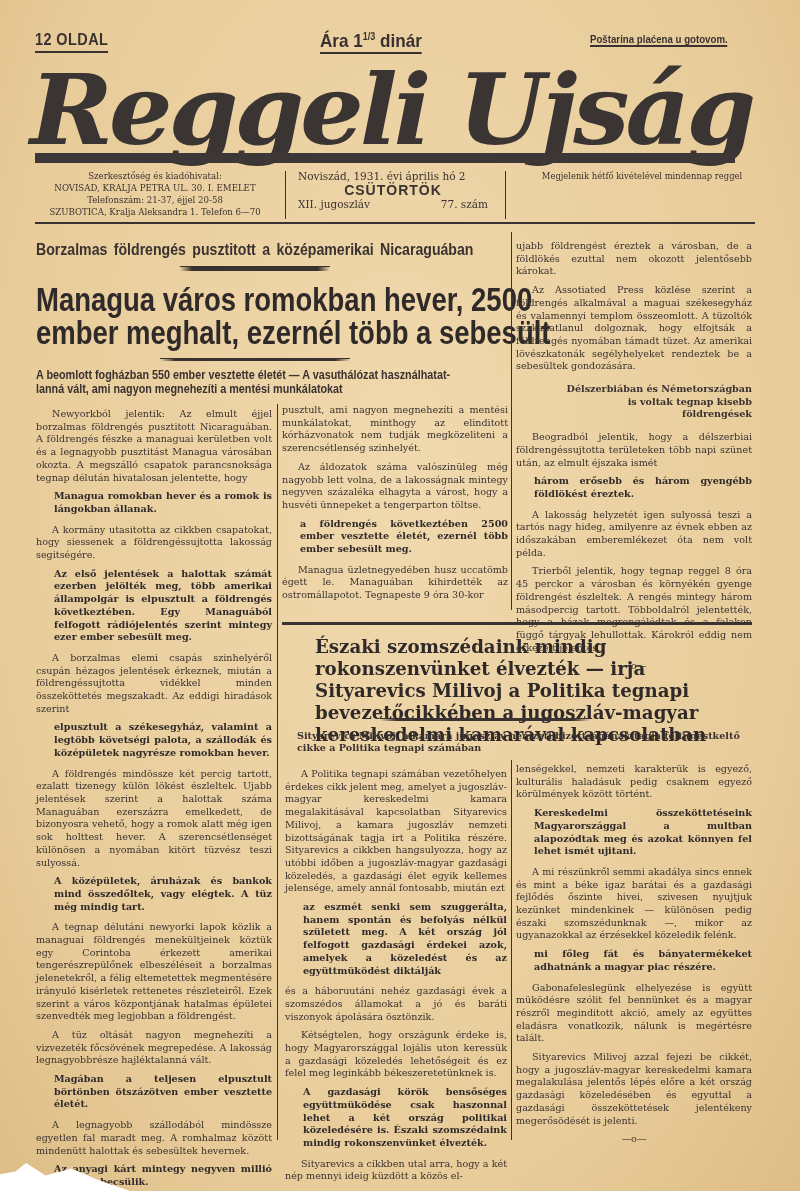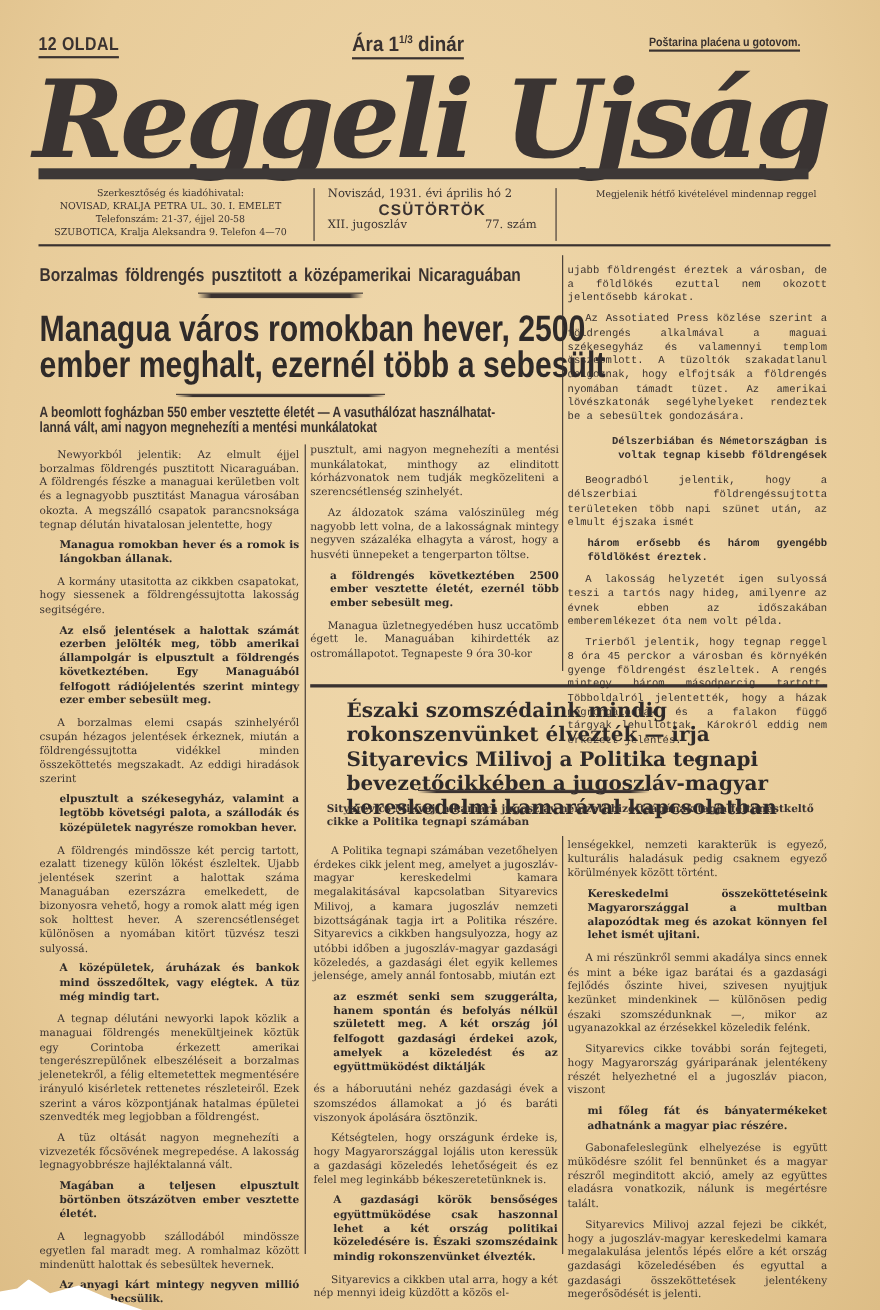--- a/index.html
+++ b/index.html
@@ -51,21 +51,21 @@
   
   .col { font-size: 9.6px; line-height: 12.7px; text-align: justify; hyphens: manual; }
   .col p { text-indent: 16px; margin-bottom: 6px; }
   .col p.noind { text-indent: 0; }
   .col .bold { font-weight: 700; margin: 4px 0 8px 18px; text-indent: 0; color: #2f2a29; }
   .col .center { text-align: center; text-indent: 0; }
   .col .subtitle { font-weight: 700; margin: 10px 0 10px 40px; text-indent: 0; text-align: right; }
 
   .c1 { left: 36px; top: 408px; width: 236px; }
   .c2 { left: 282px; top: 404px; width: 226px; }
-  .c3 { left: 516px; top: 240px; width: 236px; font-family: Liberation Mono, monospace; }
+  .c3 { left: 516px; top: 240px; width: 236px; }
   .c4 { left: 285px; top: 768px; width: 222px; }
   .c5 { left: 516px; top: 763px; width: 236px; }
 
   .head2 { left: 315px; top: 636px; width: 440px; font-family: "DejaVu Serif", serif; font-weight: 900; font-size: 18.2px; line-height: 22px; color: #2f2a29; }
   .head2-sub { left: 285px; top: 730px; width: 470px; font-size: 9.6px; line-height: 12px; font-weight: 700; margin-left: 12px; }
 </style>
 </head>
 <body>
 
 <div class="page">
@@ -74,21 +74,21 @@
   <div class="abs top-mid"><span>Ára 1</span><sup>1/3</sup><span> dinár</span></div>
   <div class="abs top-right">Poštarina plaćena u gotovom.</div>
 
   <div class="abs masthead">Reggeli Ujság</div>
   <div class="abs mast-bar"></div>
 
   <div class="abs info-left">
     <div>Szerkesztőség és kiadóhivatal:</div>
     <div>NOVISAD, KRALJA PETRA UL. 30. I. EMELET</div>
     <div>Telefonszám: 21-37, éjjel 20-58</div>
-    <div>SZUBOTICA, Kralja Aleksandra 9. Telefon 4—70</div>
+    <div>SZUBOTICA, Kralja Aleksandra 1. Telefon 6—70</div>
   </div>
   <div class="abs vline" style="left:285px; top:171px; height:48px;"></div>
   <div class="abs info-mid">
     <div>Noviszád, 1931. évi április hó 2</div>
     <div class="day">CSÜTÖRTÖK</div>
     <div class="row">
         <span>XII. jugoszláv</span>
         <span>77. szám</span>
       </div>
   </div>
@@ -155,21 +155,20 @@
       <p class="bold">az eszmét senki sem szuggerálta, hanem spontán és befolyás nélkül született meg. A két ország jól felfogott gazdasági érdekei azok, amelyek a közeledést és az együttmüködést diktálják</p>
       <p class="noind">és a háboruutáni nehéz gazdasági évek a szomszédos államokat a jó és baráti viszonyok ápolására ösztönzik.</p>
       <p class="">Kétségtelen, hogy országunk érdeke is, hogy Magyarországgal lojális uton keressük a gazdasági közeledés lehetőségeit és ez felel meg leginkább békeszeretetünknek is.</p>
       <p class="bold">A gazdasági körök bensőséges együttmüködése csak haszonnal lehet a két ország politikai közeledésére is. Északi szomszédaink mindig rokonszenvünket élvezték.</p>
       <p class="">Sityarevics a cikkben utal arra, hogy a két nép mennyi ideig küzdött a közös el-</p>
     </div>
   <div class="abs col c5">
       <p class="noind">lenségekkel, nemzeti karakterük is egyező, kulturális haladásuk pedig csaknem egyező körülmények között történt.</p>
       <p class="bold">Kereskedelmi összeköttetéseink Magyarországgal a multban alapozódtak meg és azokat könnyen fel lehet ismét ujitani.</p>
       <p class="">A mi részünkről semmi akadálya sincs ennek és mint a béke igaz barátai és a gazdasági fejlődés őszinte hivei, szivesen nyujtjuk kezünket mindenkinek — különösen pedig északi szomszédunknak —, mikor az ugyanazokkal az érzésekkel közeledik felénk.</p>
-      <p class="">Sityarevics cikke további során fejtegeti, hogy Magyarország gyáriparának jelentékeny részét helyezhetné el a jugoszláv piacon, viszont</p>
       <p class="bold">mi főleg fát és bányatermékeket adhatnánk a magyar piac részére.</p>
       <p class="">Gabonafeleslegünk elhelyezése is együtt müködésre szólit fel bennünket és a magyar részről meginditott akció, amely az együttes eladásra vonatkozik, nálunk is megértésre talált.</p>
       <p class="">Sityarevics Milivoj azzal fejezi be cikkét, hogy a jugoszláv-magyar kereskedelmi kamara megalakulása jelentős lépés előre a két ország gazdasági közeledésében és egyuttal a gazdasági összeköttetések jelentékeny megerősödését is jelenti.</p>
       <p class="center">—o—</p>
     </div>
 
   <div class="torn"></div>
 </div>
 
 </body></html>

